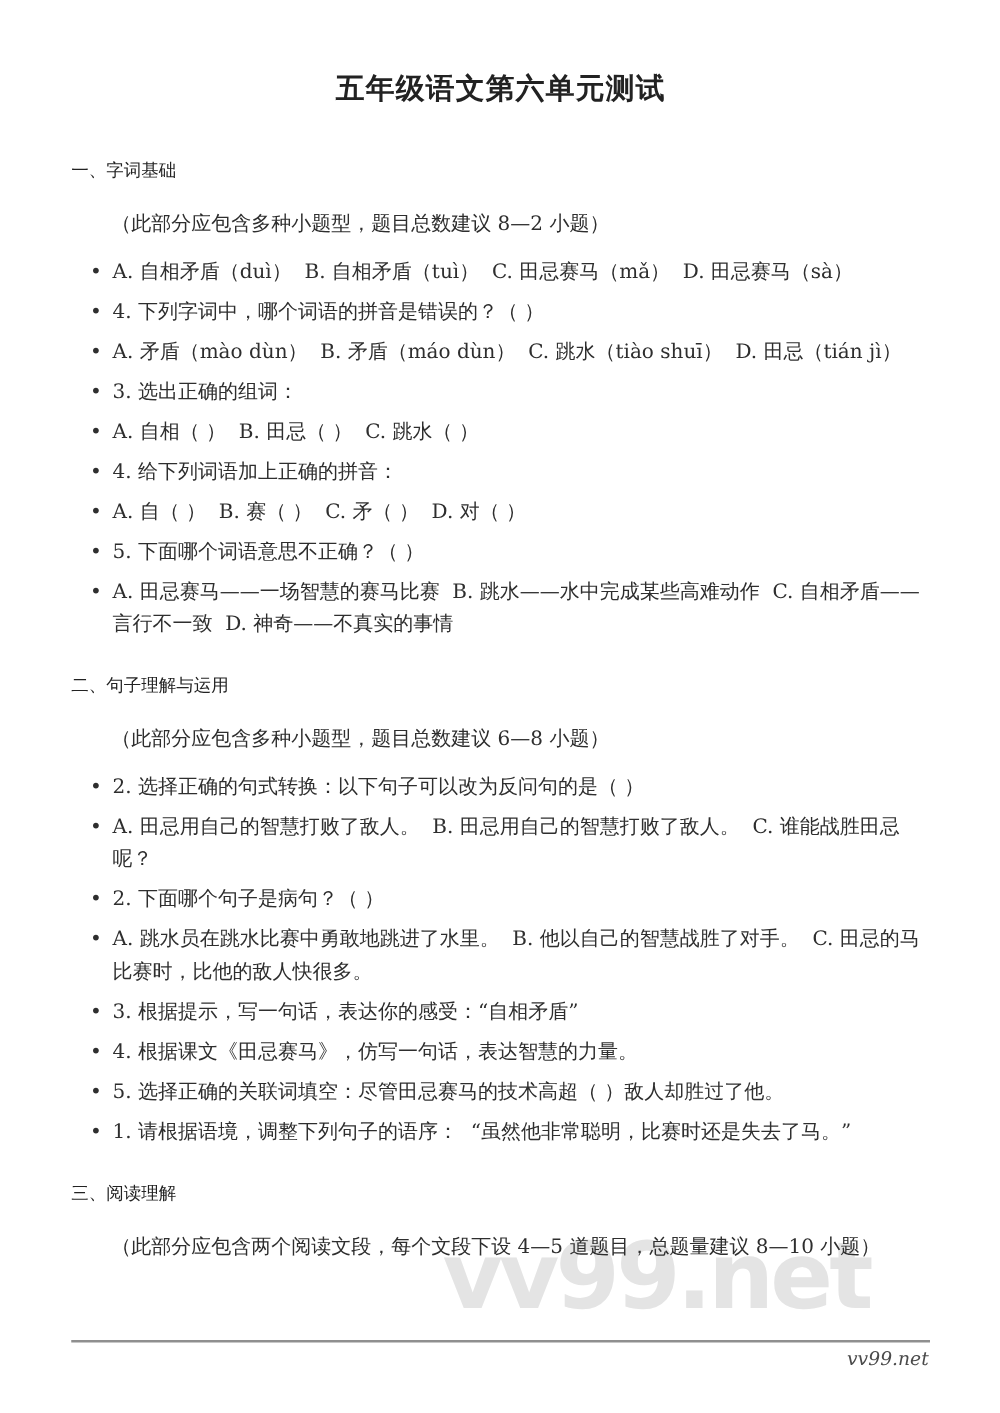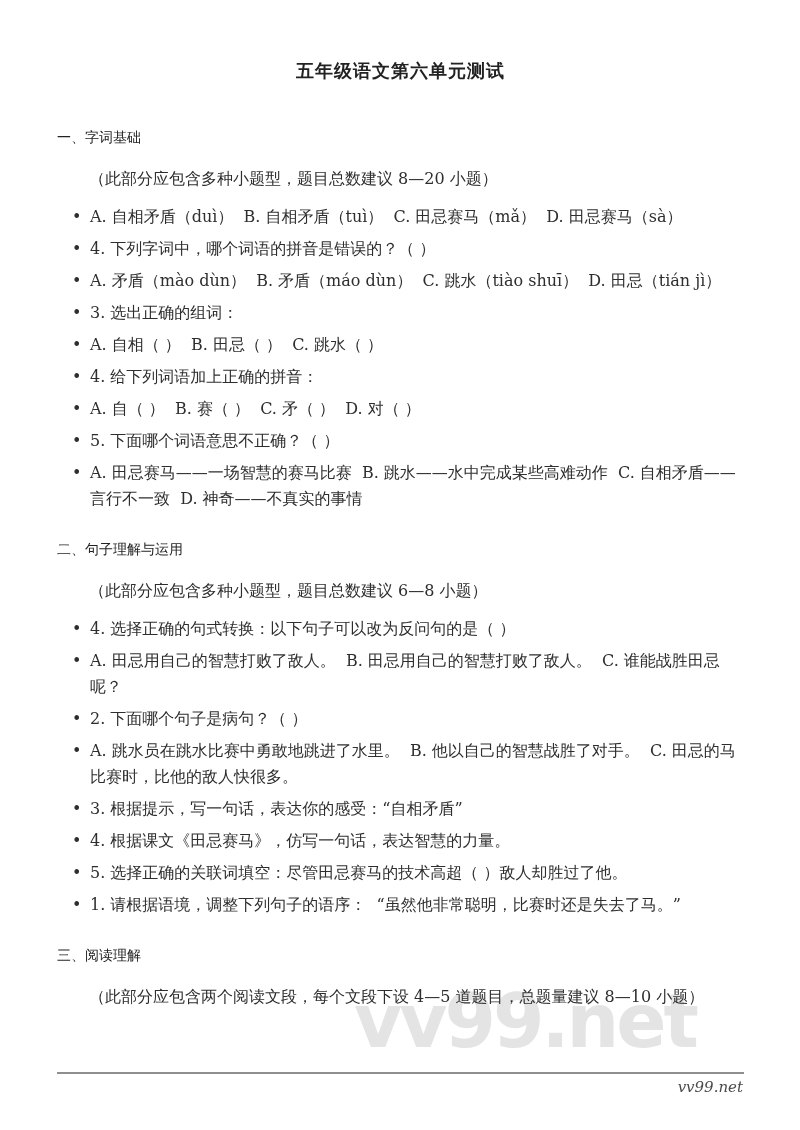--- a/index.html
+++ b/index.html
@@ -25,21 +25,21 @@
   }
   .content{
     position:relative;
     z-index:1;
     padding:0 56px 0 57px;
   }
   .doc-title{
     margin:0;
     padding-top:54px;
     text-align:center;
-    font-size:18px;
+    font-size:23px;
     line-height:34px;
     font-weight:bold;
     color:#222222;
     font-family:"DejaVu Sans","Liberation Sans",sans-serif;
     letter-spacing:1px;
   }
   .sec-h{
     margin:36px 0 0 0;
     font-size:14px;
     line-height:26px;
@@ -96,39 +96,39 @@
 <div class="page">
 
   <div class="watermark" style="color: rgb(228, 228, 228);">vv99.net</div>
 
   <div class="content">
 
     <h1 class="doc-title">五年级语文第六单元测试</h1>
 
     <section class="sec">
       <h2 class="sec-h">一、字词基础</h2>
-      <p class="sec-note">（此部分应包含多种小题型，题目总数建议 8—20 小题）</p>
+      <p class="sec-note">（此部分应包含多种小题型，题目总数建议 8—2 小题）</p>
       <ul class="items">
         <li class="item">A. 自相矛盾（duì）  B. 自相矛盾（tuì）  C. 田忌赛马（mǎ）  D. 田忌赛马（sà）</li>
         <li class="item">4. 下列字词中，哪个词语的拼音是错误的？（ ）</li>
         <li class="item">A. 矛盾（mào dùn）  B. 矛盾（máo dùn）  C. 跳水（tiào shuī）  D. 田忌（tián jì）</li>
         <li class="item">3. 选出正确的组词：</li>
         <li class="item">A. 自相（ ）  B. 田忌（ ）  C. 跳水（ ）</li>
         <li class="item">4. 给下列词语加上正确的拼音：</li>
         <li class="item">A. 自（ ）  B. 赛（ ）  C. 矛（ ）  D. 对（ ）</li>
         <li class="item">5. 下面哪个词语意思不正确？（ ）</li>
         <li class="item">A. 田忌赛马——一场智慧的赛马比赛  B. 跳水——水中完成某些高难动作  C. 自相矛盾——言行不一致  D. 神奇——不真实的事情</li>
       </ul>
     </section>
 
     <section class="sec">
       <h2 class="sec-h">二、句子理解与运用</h2>
       <p class="sec-note">（此部分应包含多种小题型，题目总数建议 6—8 小题）</p>
       <ul class="items">
-        <li class="item">4. 选择正确的句式转换：以下句子可以改为反问句的是（ ）</li>
+        <li class="item">2. 选择正确的句式转换：以下句子可以改为反问句的是（ ）</li>
         <li class="item">A. 田忌用自己的智慧打败了敌人。  B. 田忌用自己的智慧打败了敌人。  C. 谁能战胜田忌呢？</li>
         <li class="item">2. 下面哪个句子是病句？（ ）</li>
         <li class="item">A. 跳水员在跳水比赛中勇敢地跳进了水里。  B. 他以自己的智慧战胜了对手。  C. 田忌的马比赛时，比他的敌人快很多。</li>
         <li class="item">3. 根据提示，写一句话，表达你的感受：“自相矛盾”</li>
         <li class="item">4. 根据课文《田忌赛马》，仿写一句话，表达智慧的力量。</li>
         <li class="item">5. 选择正确的关联词填空：尽管田忌赛马的技术高超（ ）敌人却胜过了他。</li>
         <li class="item">1. 请根据语境，调整下列句子的语序：  “虽然他非常聪明，比赛时还是失去了马。”</li>
       </ul>
     </section>
 

